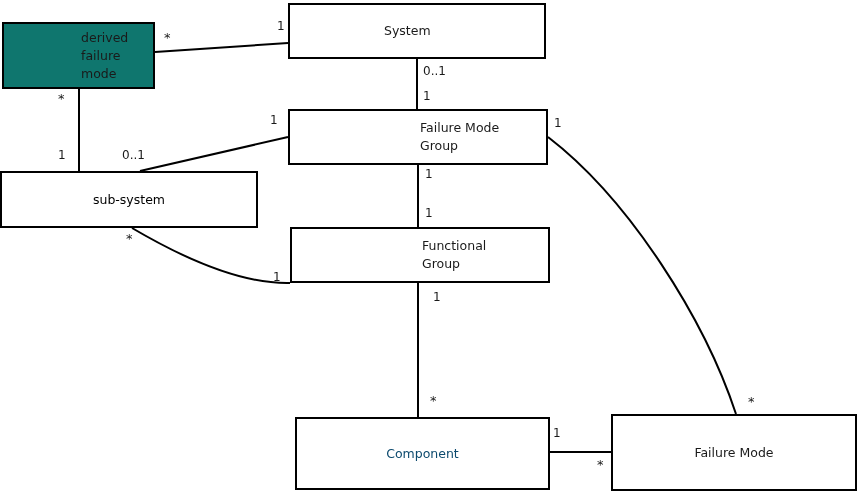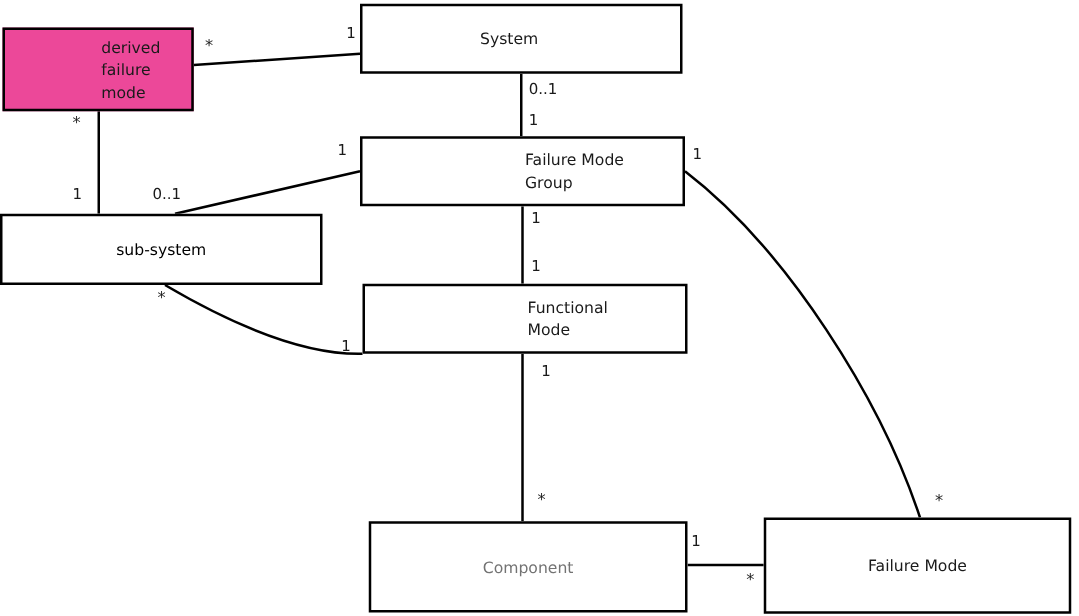--- a/index.html
+++ b/index.html
@@ -73,46 +73,46 @@
       <path d="M 417 59 L 417 109"></path>
       <path d="M 140 171 L 288 137"></path>
       <path d="M 418 165 L 418 227"></path>
       <path d="M 132 228 C 200 268 250 284 290 283"></path>
       <path d="M 418 283 L 418 417"></path>
       <path d="M 548 137 C 630 200 705 320 736 414"></path>
       <path d="M 550 452 L 611 452"></path>
     </g>
   </svg>
 
-  <div class="uml-class label-from-center" style="left: 2px; top: 22px; width: 153px; height: 67px; border-color: rgb(0, 0, 0); background: #ec4899;">
+  <div class="uml-class label-from-center" style="left: 2px; top: 22px; width: 153px; height: 67px; border-color: rgb(0, 0, 0); background: #0f766e;">
     <span class="cls-label" style="margin-left: 77px; color: rgb(26, 26, 26);">derived
 failure
 mode</span>
   </div>
 
   <div class="uml-class label-from-center" style="left: 288px; top: 3px; width: 258px; height: 56px; border-color: rgb(0, 0, 0); background: rgb(255, 255, 255);">
     <span class="cls-label" style="margin-left: 94px; color: rgb(26, 26, 26);">System</span>
   </div>
 
   <div class="uml-class label-from-center" style="left: 288px; top: 109px; width: 260px; height: 56px; border-color: rgb(0, 0, 0); background: rgb(255, 255, 255);">
     <span class="cls-label" style="margin-left: 130px; color: rgb(26, 26, 26);">Failure Mode
 Group</span>
   </div>
 
   <div class="uml-class label-centered" style="left: 0px; top: 171px; width: 258px; height: 57px; border-color: rgb(0, 0, 0); background: rgb(255, 255, 255);">
     <span class="cls-label" style="color: #000000;">sub-system</span>
   </div>
 
   <div class="uml-class label-from-center" style="left: 290px; top: 227px; width: 260px; height: 56px; border-color: rgb(0, 0, 0); background: rgb(255, 255, 255);">
     <span class="cls-label" style="margin-left: 130px; color: rgb(26, 26, 26);">Functional
-Mode</span>
+Group</span>
   </div>
 
   <div class="uml-class label-centered" style="left: 295px; top: 417px; width: 255px; height: 73px; border-color: rgb(0, 0, 0); background: rgb(255, 255, 255);">
-    <span class="cls-label" style="color: #737373;">Component</span>
+    <span class="cls-label" style="color: #0c4a6e;">Component</span>
   </div>
 
   <div class="uml-class label-centered" style="left: 611px; top: 414px; width: 246px; height: 77px; border-color: rgb(0, 0, 0); background: rgb(255, 255, 255);">
     <span class="cls-label" style="color: rgb(26, 26, 26);">Failure Mode</span>
   </div>
 
   <span class="mult star" style="left: 164px; top: 31px; color: rgb(26, 26, 26);">*</span>
   <span class="mult" style="left: 277px; top: 20px; color: rgb(26, 26, 26);">1</span>
   <span class="mult star" style="left: 58px; top: 92px; color: rgb(26, 26, 26);">*</span>
   <span class="mult" style="left: 58px; top: 149px; color: rgb(26, 26, 26);">1</span>

